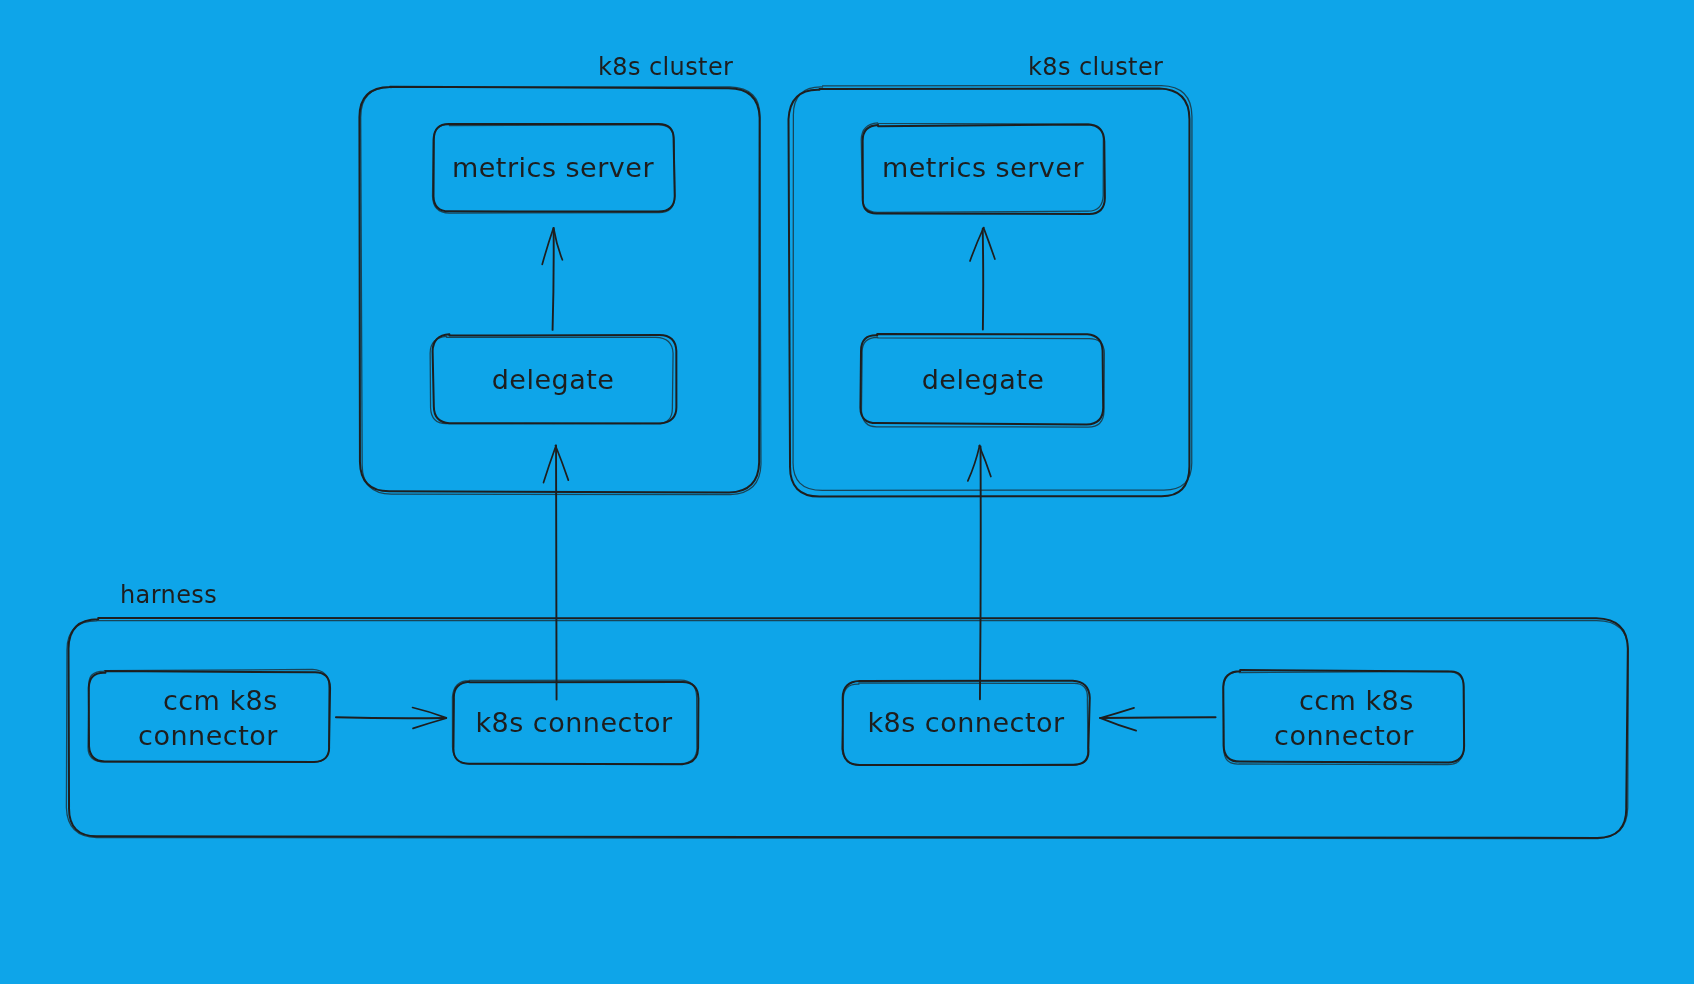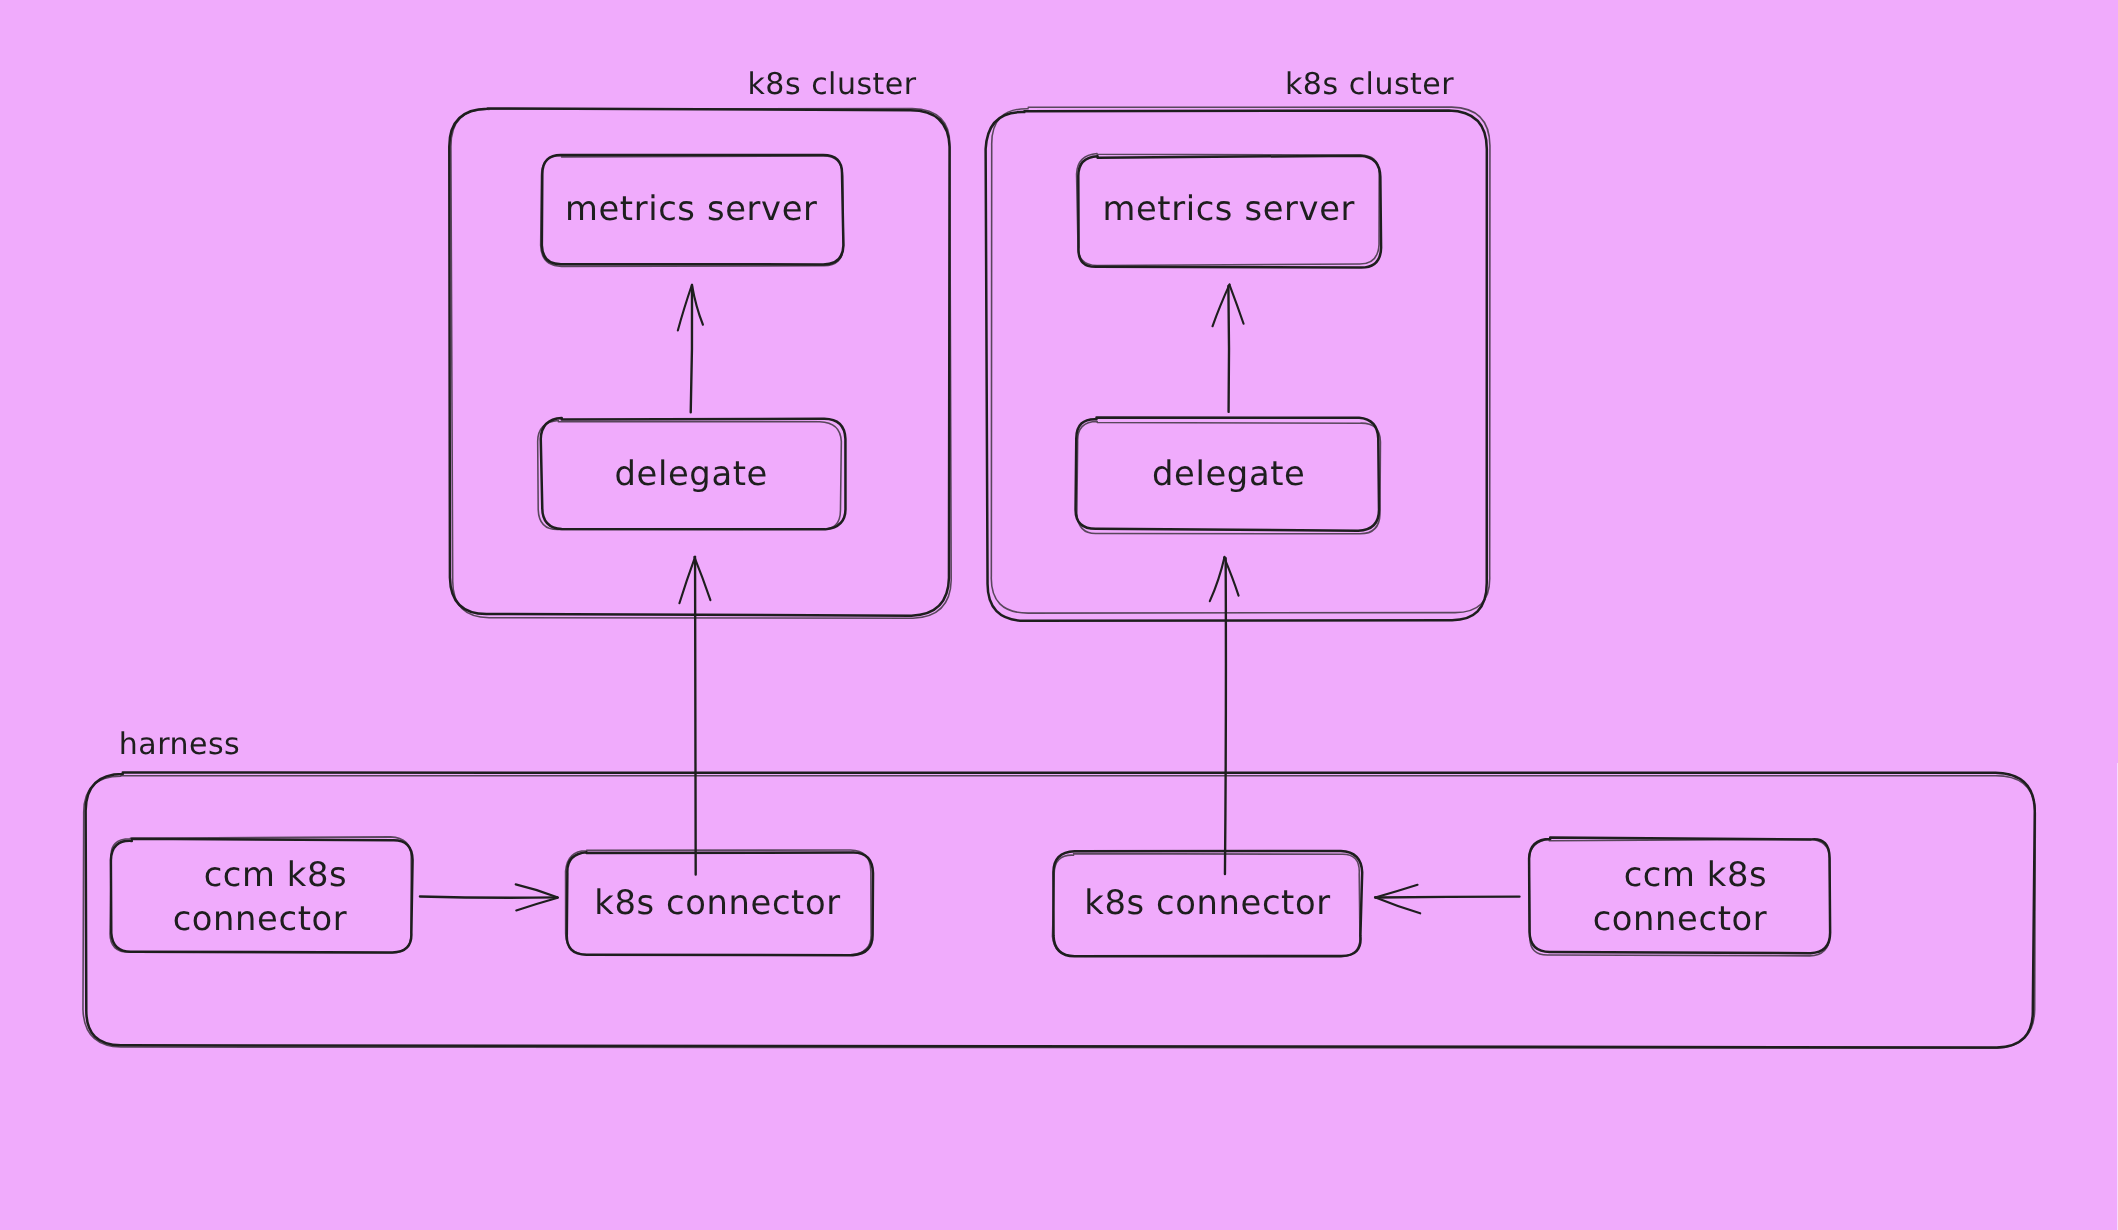--- a/index.html
+++ b/index.html
@@ -8,21 +8,21 @@
     padding: 0;
     background: #ffffff;
   }
   body {
     font-family: "DejaVu Sans", sans-serif;
   }
   #canvas {
     position: relative;
     width: 1694px;
     height: 984px;
-    background: #f0abfc;
+    background: #0ea5e9;
     overflow: hidden;
   }
   #sketch {
     position: absolute;
     top: 0;
     left: 0;
     width: 1694px;
     height: 984px;
   }
   .lbl {
@@ -96,21 +96,21 @@
       <path d="M 335.9406286135316 717.220647425577 Q 391.2641616506502 718.7325388534925 445.73376738652587 717.9367657292635" fill="none" stroke="#1e1e1e" stroke-width="1.9" stroke-linecap="round" stroke-linejoin="round"></path>
       <path d="M 446.15864887684586 718.1994405727834 Q 428.35434864008437 723.2536412007868 413.01470868091303 728.3898344477159" fill="none" stroke="#1e1e1e" stroke-width="1.7" stroke-linecap="round" stroke-linejoin="round"></path>
       <path d="M 446.362106628716 717.9138722430914 Q 429.09002192081323 711.4155113159502 412.55858524824305 707.5215991843138" fill="none" stroke="#1e1e1e" stroke-width="1.7" stroke-linecap="round" stroke-linejoin="round"></path>
       <path d="M 1215.5859068967402 717.2550052348524 Q 1158.4532626532018 717.2788110808469 1100.3662515029312 717.9606251757592" fill="none" stroke="#1e1e1e" stroke-width="1.9" stroke-linecap="round" stroke-linejoin="round"></path>
       <path d="M 1100.2146974571049 718.0624963257462 Q 1116.5153858755377 713.4572274778277 1134.035734426349 707.8672425510841" fill="none" stroke="#1e1e1e" stroke-width="1.7" stroke-linecap="round" stroke-linejoin="round"></path>
       <path d="M 1099.9532625116408 717.8598976377398 Q 1117.2746263218542 724.966867039836 1136.1453589613475 730.6578308288362" fill="none" stroke="#1e1e1e" stroke-width="1.7" stroke-linecap="round" stroke-linejoin="round"></path>
     </svg>
 
   <div class="lbl container-tag" id="tag-cluster-left" style="left: 598px; top: 52px;">k8s cluster</div>
   <div class="lbl container-tag" id="tag-cluster-right" style="left: 1028px; top: 52px;">k8s cluster</div>
-  <div class="lbl container-tag" id="tag-harness" style="left: 95px; top: 580px;">harness</div>
+  <div class="lbl container-tag" id="tag-harness" style="left: 120px; top: 580px;">harness</div>
 
   <div class="node-label" id="n0" style="left: 432px; top: 124px; width: 242px; height: 88px; white-space: pre-line;">metrics server</div>
   <div class="node-label" id="n1" style="left: 432px; top: 336px; width: 242px; height: 88px; white-space: pre-line;">delegate</div>
   <div class="node-label" id="n2" style="left: 862px; top: 124px; width: 242px; height: 88px; white-space: pre-line;">metrics server</div>
   <div class="node-label" id="n3" style="left: 862px; top: 336px; width: 242px; height: 88px; white-space: pre-line;">delegate</div>
   <div class="node-label" id="n4" style="left: 88px; top: 672px; width: 240px; height: 92px; white-space: pre-line;">ccm k8s
 connector</div>
   <div class="node-label" id="n5" style="left: 452px; top: 682px; width: 244px; height: 82px; white-space: pre-line;">k8s connector</div>
   <div class="node-label" id="n6" style="left: 844px; top: 682px; width: 244px; height: 82px; white-space: pre-line;">k8s connector</div>
   <div class="node-label" id="n7" style="left: 1224px; top: 672px; width: 240px; height: 92px; white-space: pre-line;">ccm k8s

